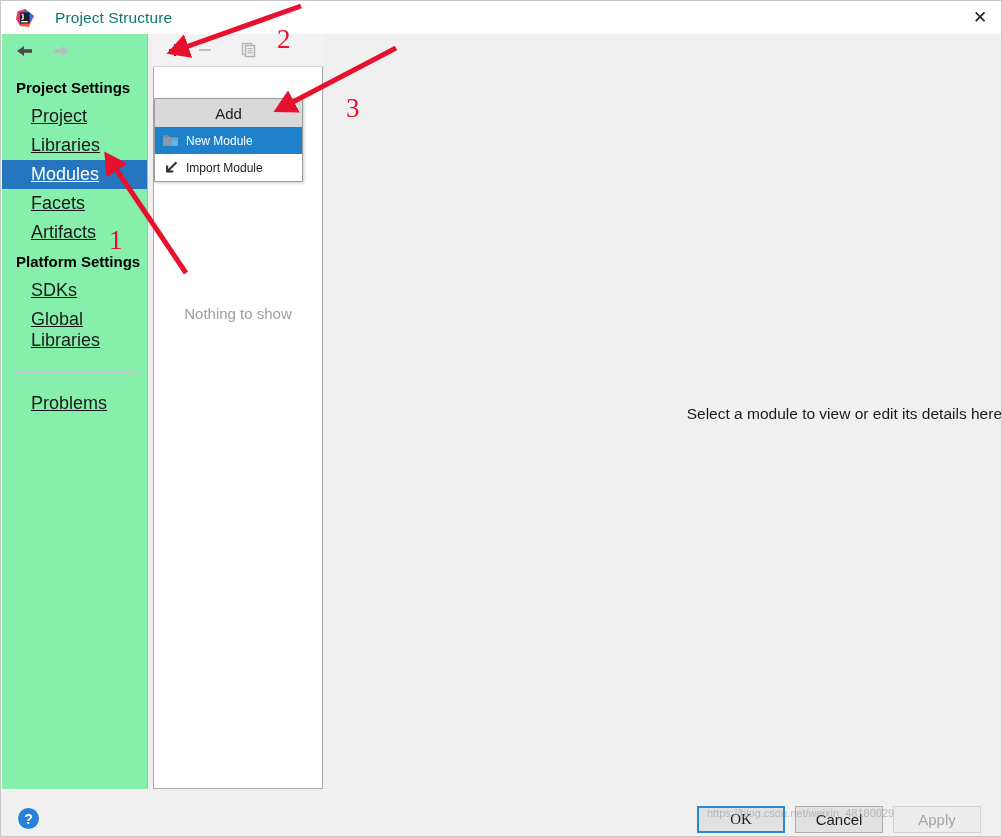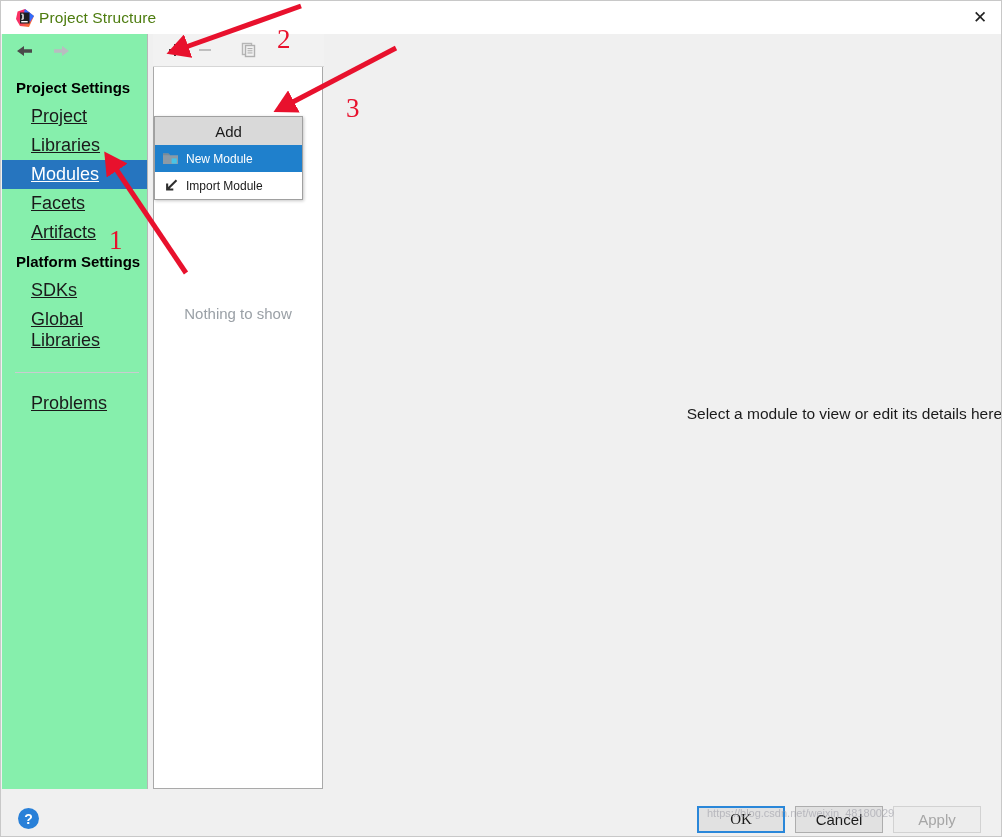--- a/index.html
+++ b/index.html
@@ -31,23 +31,23 @@
     display: flex;
     align-items: center;
   }
   .title-icon {
     width: 20px; height: 20px;
     margin-left: 14px;
     position: relative;
     flex: none;
   }
   .title-text {
-    margin-left: 4px;
+    margin-left: 20px;
     font-size: 15.5px;
-    color: #4d7c0f;
+    color: #0f766e;
     letter-spacing: .1px;
   }
   .win-close {
     position: absolute;
     right: 0; top: 0;
     width: 46px; height: 33px;
     display: flex;
     align-items: center;
     justify-content: center;
     font-size: 17px;
@@ -171,21 +171,20 @@
 
   
   .popup {
     position: absolute;
     left: 153px; top: 64px;
     width: 147px;
     background: #ffffff;
     border: 1px solid #a0a0a0;
     box-shadow: 1px 1px 3px rgba(0,0,0,.22);
     z-index: 40;
-    margin-top: 18px;
   }
   .popup-title {
     height: 28px;
     background: #d9d9d9;
     display: flex;
     align-items: center;
     justify-content: center;
     font-size: 15px;
     color: #1a1a1a;
   }

